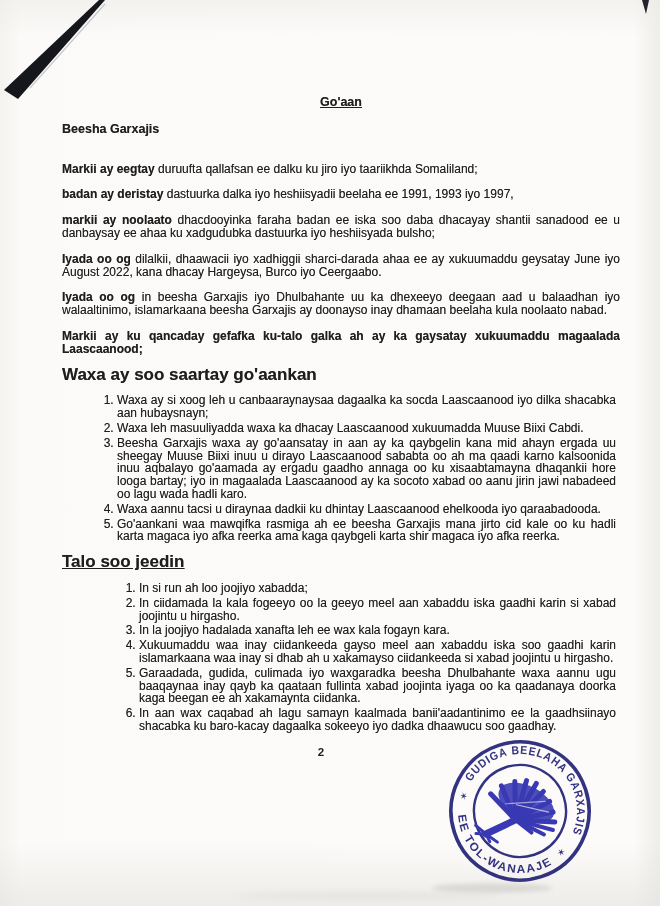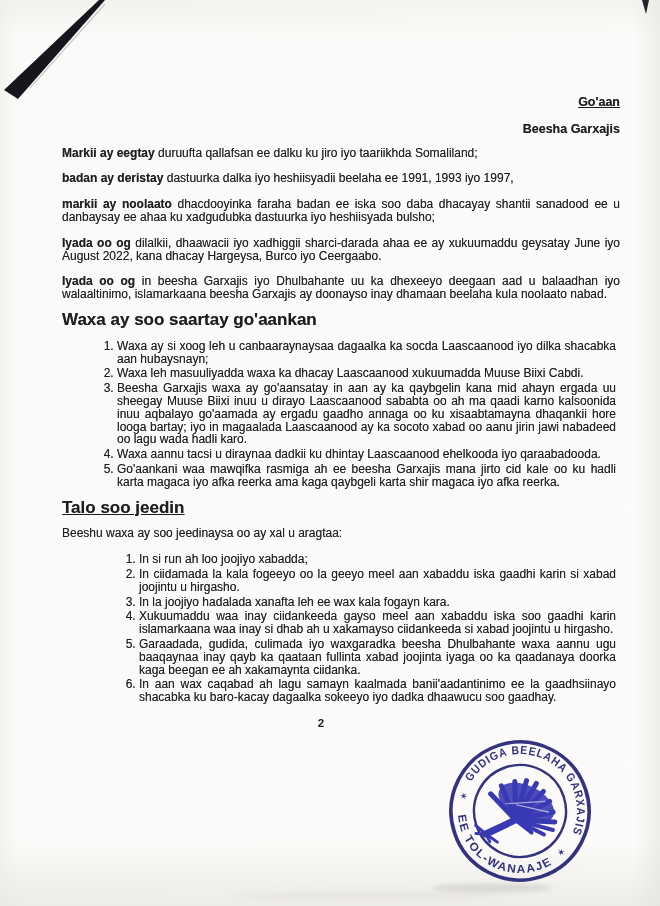--- a/index.html
+++ b/index.html
@@ -10,22 +10,22 @@
       linear-gradient(180deg, rgba(236,234,230,.5) 0%, rgba(255,255,255,0) 4%, rgba(255,255,255,0) 93%, rgba(226,224,220,.55) 100%),
       linear-gradient(90deg, #f4f3f0 0%, #fbfaf8 3%, #fcfbf9 96%, #efedea 100%);
   }
   .content{
     position:absolute;left:62px;top:96px;width:558px;
     font-size:12px;line-height:12.8px;text-align:justify;
     text-shadow:0 0 .4px rgba(20,20,20,.55);
   }
   .content p{margin:0 0 13px;}
   .lead{font-weight:bold;}
-  h1.doc-title{font-size:12.5px;margin:0 0 14px;text-decoration:underline;text-align:right;}
-  h2.doc-subtitle{font-size:12.5px;margin:0 0 11px;text-align:right;}
+  h1.doc-title{font-size:12.5px;margin:0 0 14px;text-decoration:underline;text-align:center;}
+  h2.doc-subtitle{font-size:12.5px;margin:0 0 27px;text-align:left;}
   h3.section{font-size:17px;margin:0 0 13px;text-align:left;}
   h3.underlined{text-decoration:underline;}
   ol{margin:0 0 13px;padding:0 0 0 51px;}
   ol.second{padding-left:73px;}
   ol li{margin:0 4px 2px;text-align:justify;}
   .page-number{text-align:center;margin-top:12px;margin-right:40px;font-size:11.5px;text-shadow:none;font-weight:bold;}
   .stamp-wrap{
     position:absolute;left:444px;top:735px;width:154px;height:154px;
     mix-blend-mode:multiply;opacity:.93;
   }
@@ -54,34 +54,34 @@
   <div class="content">
 
     <h1 class="doc-title">Go'aan</h1>
     <h2 class="doc-subtitle">Beesha Garxajis</h2>
 
     <p><span class="lead">Markii ay eegtay</span><span> duruufta qallafsan ee dalku ku jiro iyo taariikhda Somaliland;</span></p>
     <p><span class="lead">badan ay deristay</span><span> dastuurka dalka iyo heshiisyadii beelaha ee 1991, 1993 iyo 1997,</span></p>
     <p><span class="lead">markii ay noolaato</span><span> dhacdooyinka faraha badan ee iska soo daba dhacayay shantii sanadood ee u danbaysay ee ahaa ku xadgudubka dastuurka iyo heshiisyada bulsho;</span></p>
     <p><span class="lead">Iyada oo og</span><span> dilalkii, dhaawacii iyo xadhiggii sharci-darada ahaa ee ay xukuumaddu geysatay June iyo August 2022, kana dhacay Hargeysa, Burco iyo Ceergaabo.</span></p>
     <p><span class="lead">Iyada oo og</span><span> in beesha Garxajis iyo Dhulbahante uu ka dhexeeyo deegaan aad u balaadhan iyo walaaltinimo, islamarkaana beesha Garxajis ay doonayso inay dhamaan beelaha kula noolaato nabad.</span></p>
+    <p><span class="lead">Markii ay ku qancaday gefafka ku-talo galka ah ay ka gaysatay xukuumaddu magaalada Laascaanood;</span><span></span></p>
 
     <h3 class="section">Waxa ay soo saartay go'aankan</h3>
 
     <ol>
       <li>Waxa ay si xoog leh u canbaaraynaysaa dagaalka ka socda Laascaanood iyo dilka shacabka aan hubaysnayn;</li>
       <li>Waxa leh masuuliyadda waxa ka dhacay Laascaanood xukuumadda Muuse Biixi Cabdi.</li>
       <li>Beesha Garxajis waxa ay go'aansatay in aan ay ka qaybgelin kana mid ahayn ergada uu sheegay Muuse Biixi inuu u dirayo Laascaanood sababta oo ah ma qaadi karno kalsoonida inuu aqbalayo go'aamada ay ergadu gaadho annaga oo ku xisaabtamayna dhaqankii hore looga bartay; iyo in magaalada Laascaanood ay ka socoto xabad oo aanu jirin jawi nabadeed oo lagu wada hadli karo.</li>
       <li>Waxa aannu tacsi u diraynaa dadkii ku dhintay Laascaanood ehelkooda iyo qaraabadooda.</li>
       <li>Go'aankani waa mawqifka rasmiga ah ee beesha Garxajis mana jirto cid kale oo ku hadli karta magaca iyo afka reerka ama kaga qaybgeli karta shir magaca iyo afka reerka.</li>
     </ol>
 
     <h3 class="section underlined">Talo soo jeedin</h3>
 
-    <p>Beeshu waxa ay soo jeedinaysa oo ay xal u aragtaa:</p>
 
     <ol class="second">
       <li>In si run ah loo joojiyo xabadda;</li>
       <li>In ciidamada la kala fogeeyo oo la geeyo meel aan xabaddu iska gaadhi karin si xabad joojintu u hirgasho.</li>
       <li>In la joojiyo hadalada xanafta leh ee wax kala fogayn kara.</li>
       <li>Xukuumaddu waa inay ciidankeeda gayso meel aan xabaddu iska soo gaadhi karin islamarkaana waa inay si dhab ah u xakamayso ciidankeeda si xabad joojintu u hirgasho.</li>
       <li>Garaadada, gudida, culimada iyo waxgaradka beesha Dhulbahante waxa aannu ugu baaqaynaa inay qayb ka qaataan fullinta xabad joojinta iyaga oo ka qaadanaya doorka kaga beegan ee ah xakamaynta ciidanka.</li>
       <li>In aan wax caqabad ah lagu samayn kaalmada banii'aadantinimo ee la gaadhsiinayo shacabka ku baro-kacay dagaalka sokeeyo iyo dadka dhaawucu soo gaadhay.</li>
     </ol>
 

